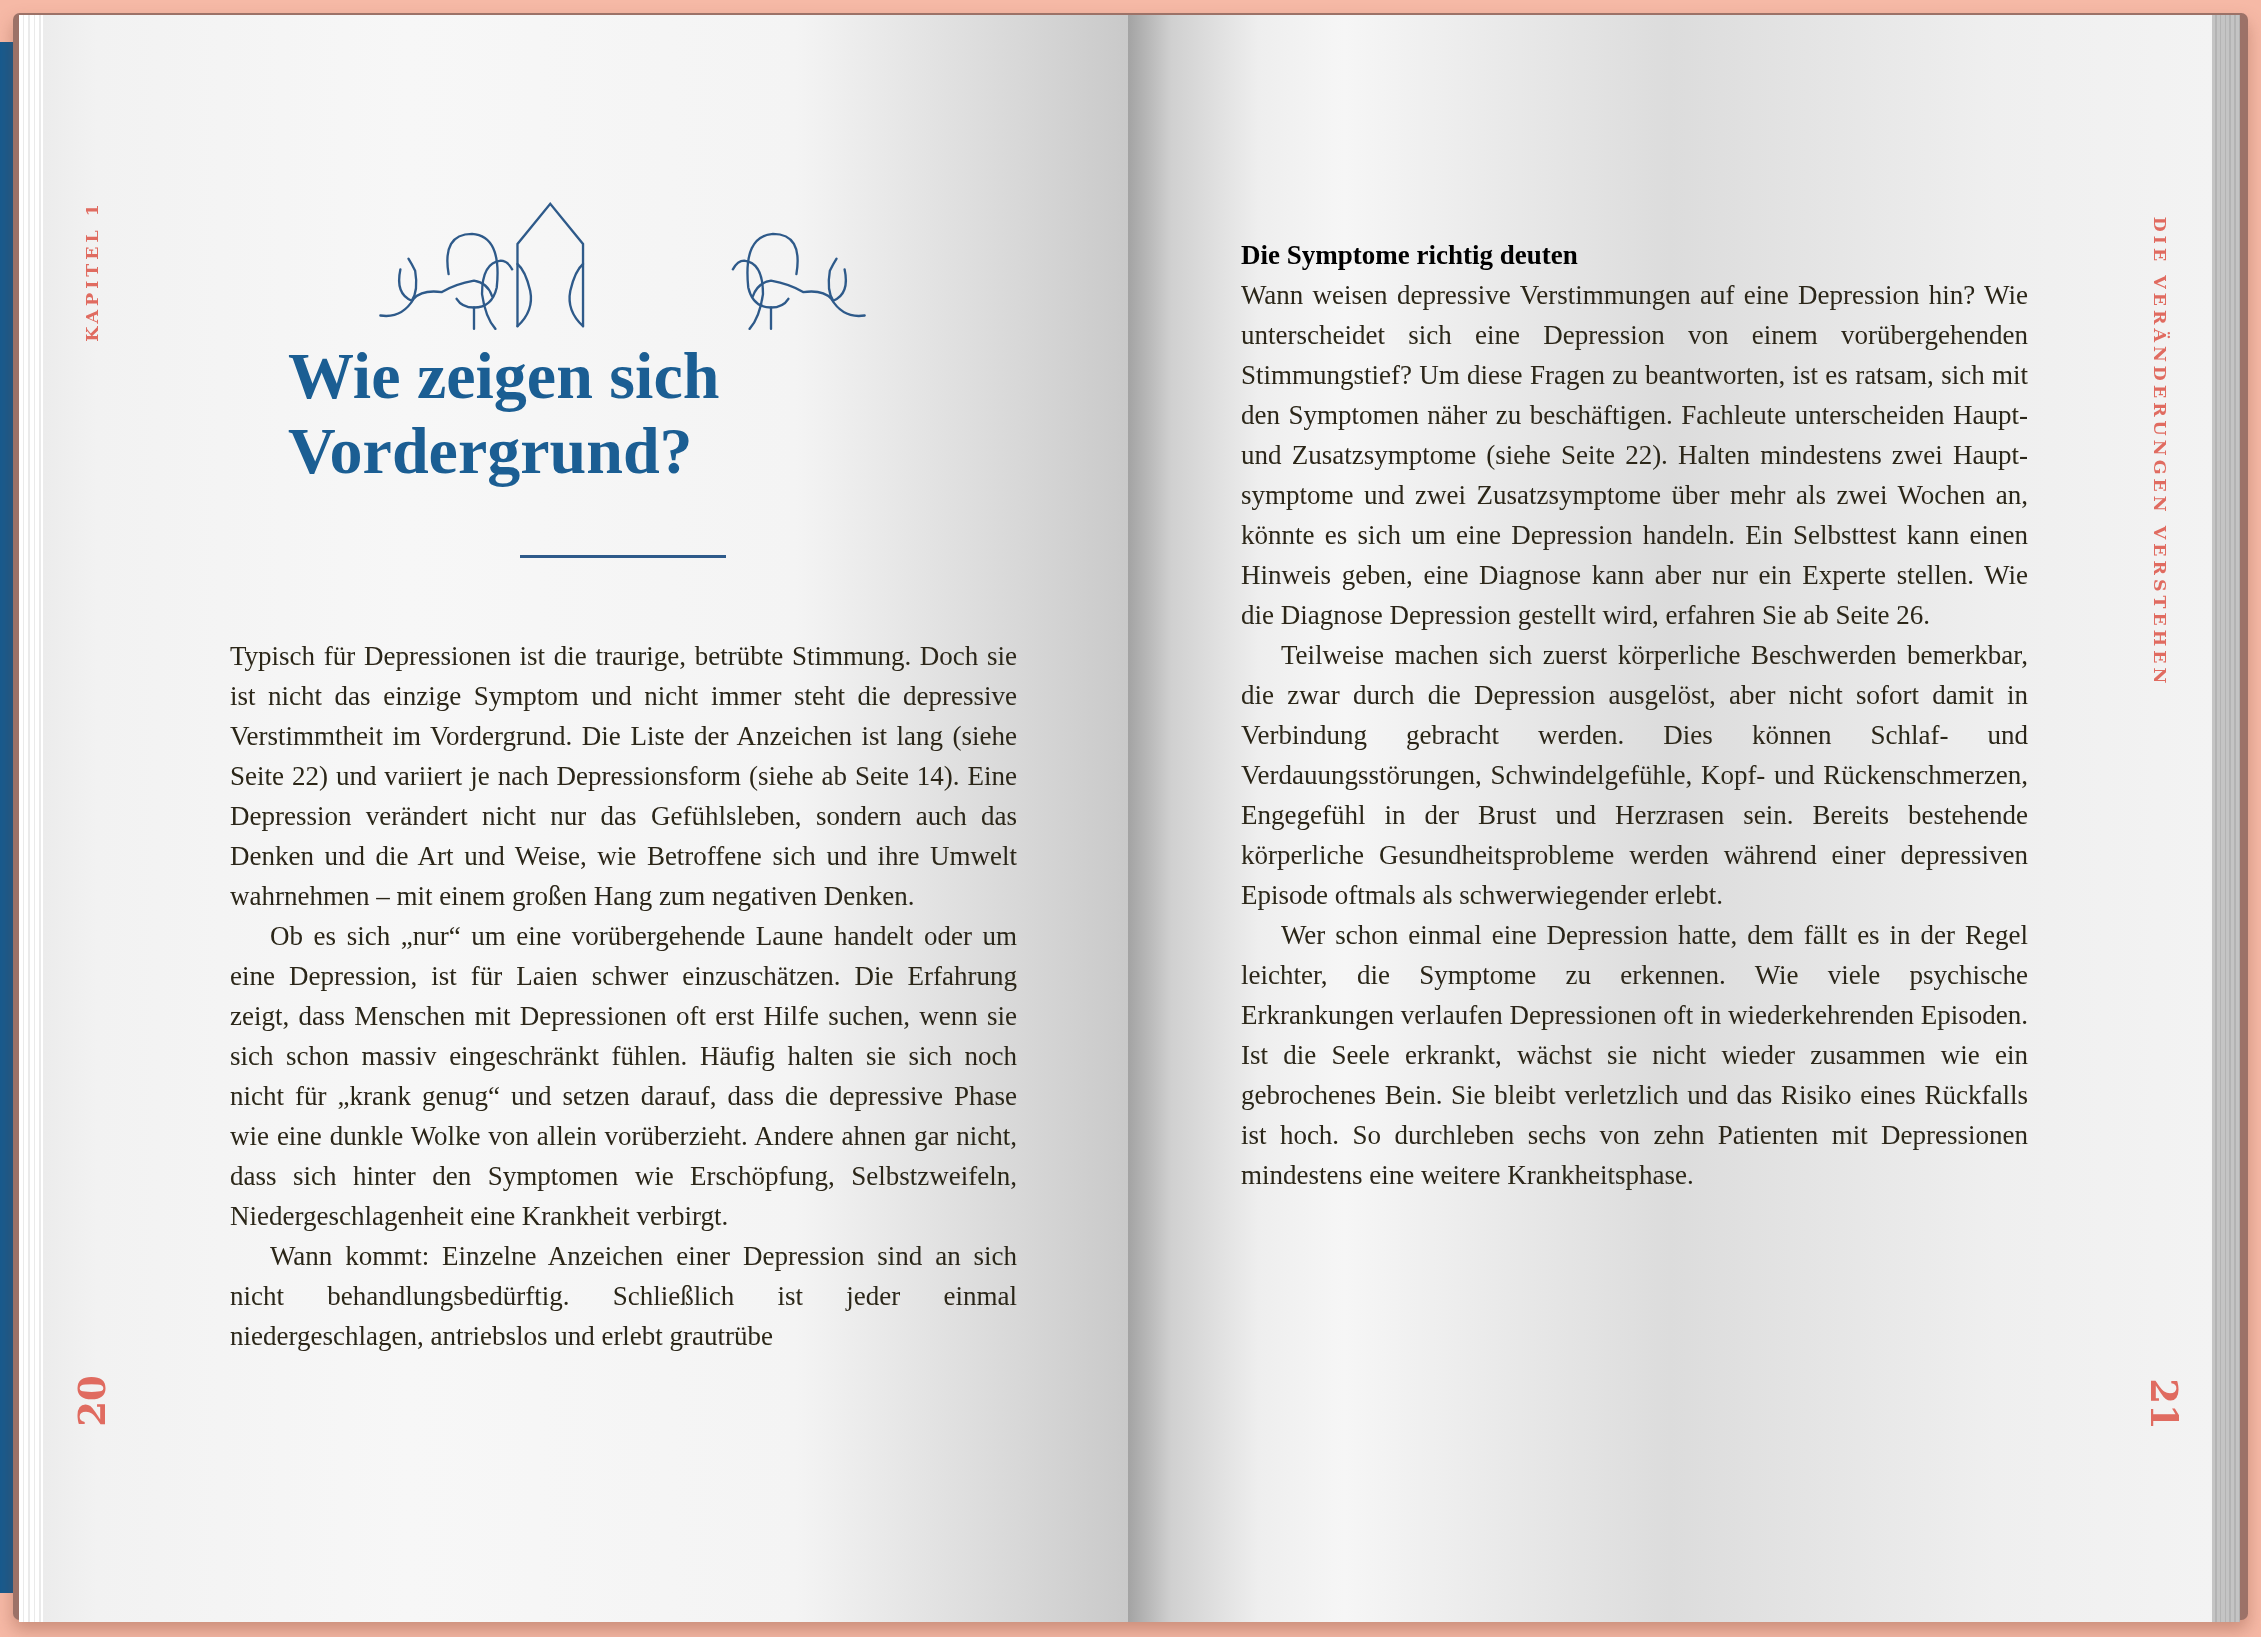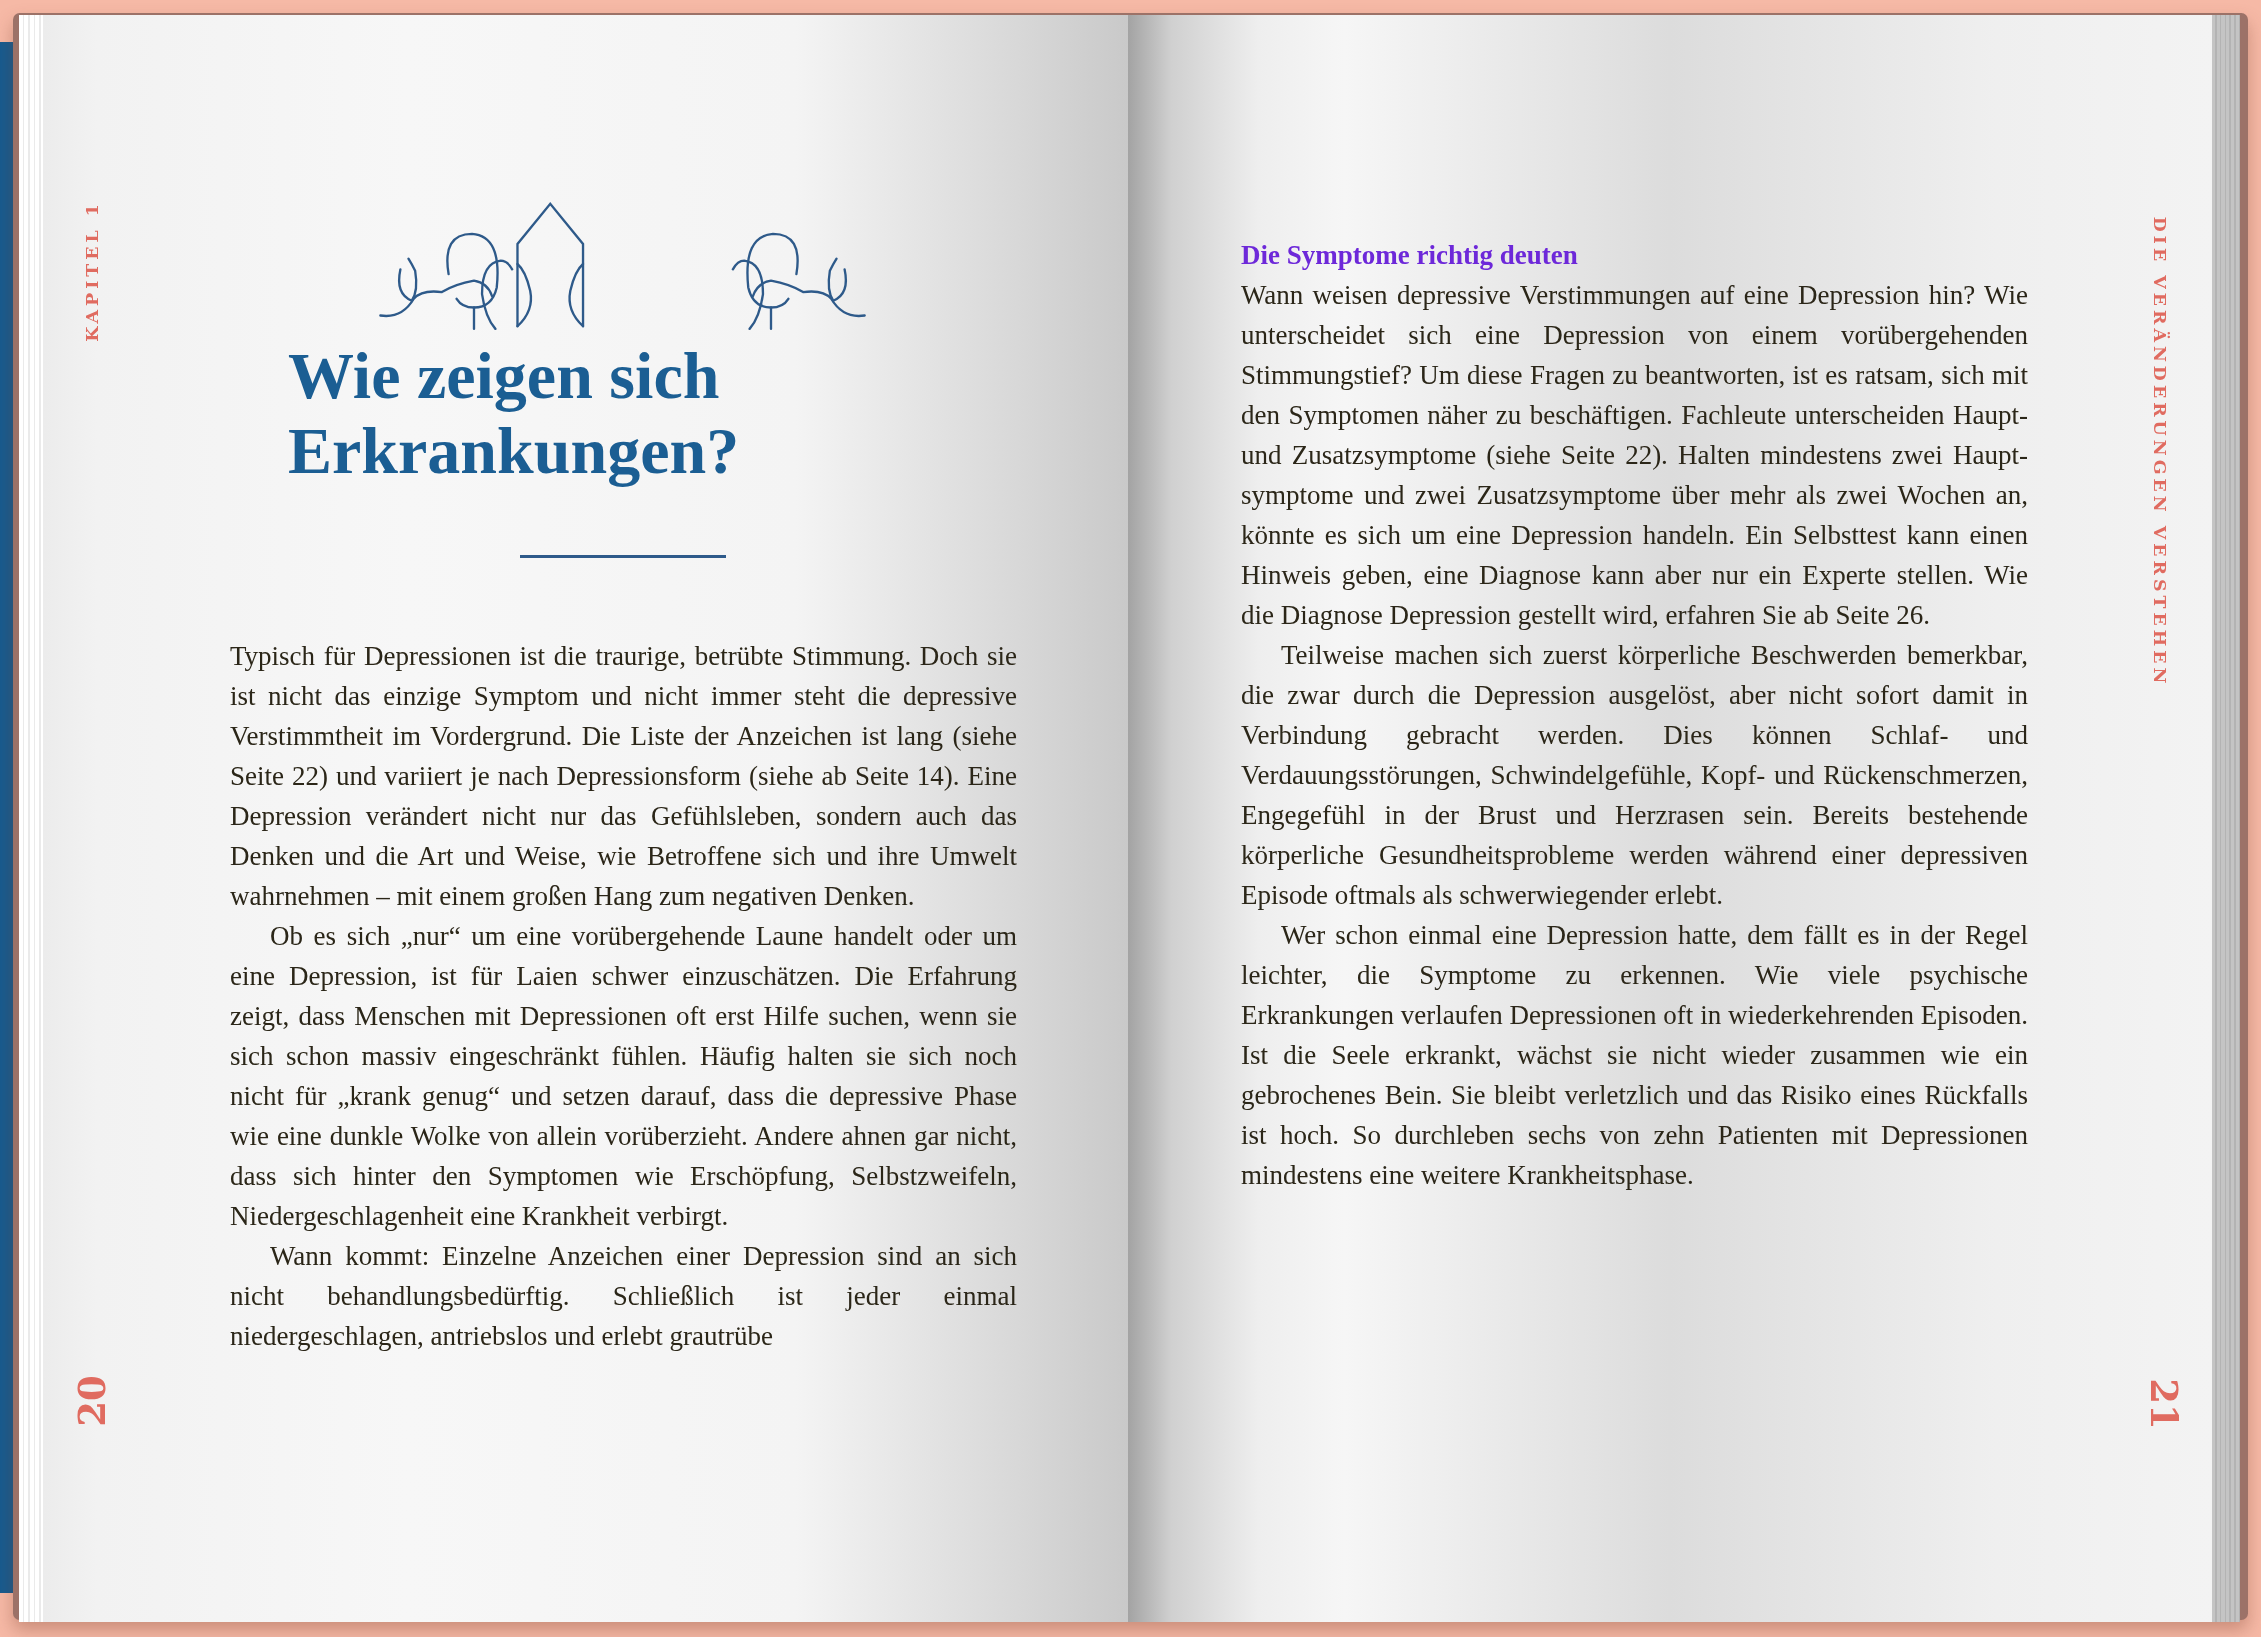--- a/index.html
+++ b/index.html
@@ -55,21 +55,21 @@
   .body-col {
     position:absolute; width:787px;
     font-family:"Liberation Serif", serif; font-size:27px; line-height:40px;
     color:#2b2618; text-align:justify;
   }
   .body-left { left:218px; top:636px;margin-left:12px; }
   .body-right { left:1241px; top:195px; }
   .body-col p { margin:0; text-indent:40px; hyphens:manual; }
   .body-col p.first { text-indent:0; }
   .body-col .sub {
-    margin:40px 0 0 0; color:#6d28d9; font-weight:bold; font-size:27px; line-height:40px;
+    margin:40px 0 0 0; color:#000000; font-weight:bold; font-size:27px; line-height:40px;
     font-family:"Liberation Serif", serif;
   }
 </style>
 </head>
 <body>
 
 <div class="cover-left"></div>
 <div class="book-shadow"></div>
 
 <div class="page page-left"></div>
@@ -97,21 +97,21 @@
   <path d="M630 115 Q640 55 595 55 Q550 58 558 135 Q565 165 592 165 Q610 165 618 152"></path>
   <path d="M592 165 L592 197"></path>
   <path d="M535 108 Q542 95 552 95 Q580 98 580 145 Q575 180 560 197"></path>
 
   <path d="M732 177 Q700 182 682 152 Q670 138 640 142 Q620 130 592 125 Q572 128 565 148"></path>
   <path d="M702 108 Q710 145 685 155 Q675 140 680 110 Q685 100 690 92"></path>
 </svg>
 
 <h1 class="title">
   <span>Wie zeigen sich</span><br>
-  <span>Erkrankungen?</span>
+  <span>Vordergrund?</span>
 </h1>
 <div class="rule"></div>
 
 <div class="body-col body-left">
   <p class="first">Typisch für Depressionen ist die traurige, betrübte Stimmung. Doch sie ist nicht das einzige Symptom und nicht immer steht die depressive Verstimmtheit im Vordergrund. Die Liste der Anzeichen ist lang (siehe Seite 22) und variiert je nach De­pressionsform (siehe ab Seite 14). Eine Depression verändert nicht nur das Gefühlsleben, sondern auch das Denken und die Art und Weise, wie Betroffene sich und ihre Umwelt wahr­nehmen – mit einem großen Hang zum negativen Denken.</p>
   <p>Ob es sich „nur“ um eine vorübergehende Laune handelt oder um eine Depression, ist für Laien schwer einzuschätzen. Die Erfahrung zeigt, dass Menschen mit Depressionen oft erst Hilfe suchen, wenn sie sich schon massiv eingeschränkt fühlen. Häufig halten sie sich noch nicht für „krank genug“ und setzen darauf, dass die depressive Phase wie eine dunkle Wolke von allein vorüberzieht. Andere ahnen gar nicht, dass sich hinter den Symptomen wie Erschöpfung, Selbstzweifeln, Niedergeschlagenheit eine Krankheit verbirgt.</p>
   <p>Wann kommt: Einzelne Anzeichen einer Depression sind an sich nicht behandlungsbedürftig. Schließlich ist jeder einmal niedergeschlagen, antriebslos und erlebt grautrübe</p>
 </div>
 
 <div class="running running-right">DIE VERÄNDERUNGEN VERSTEHEN</div>

